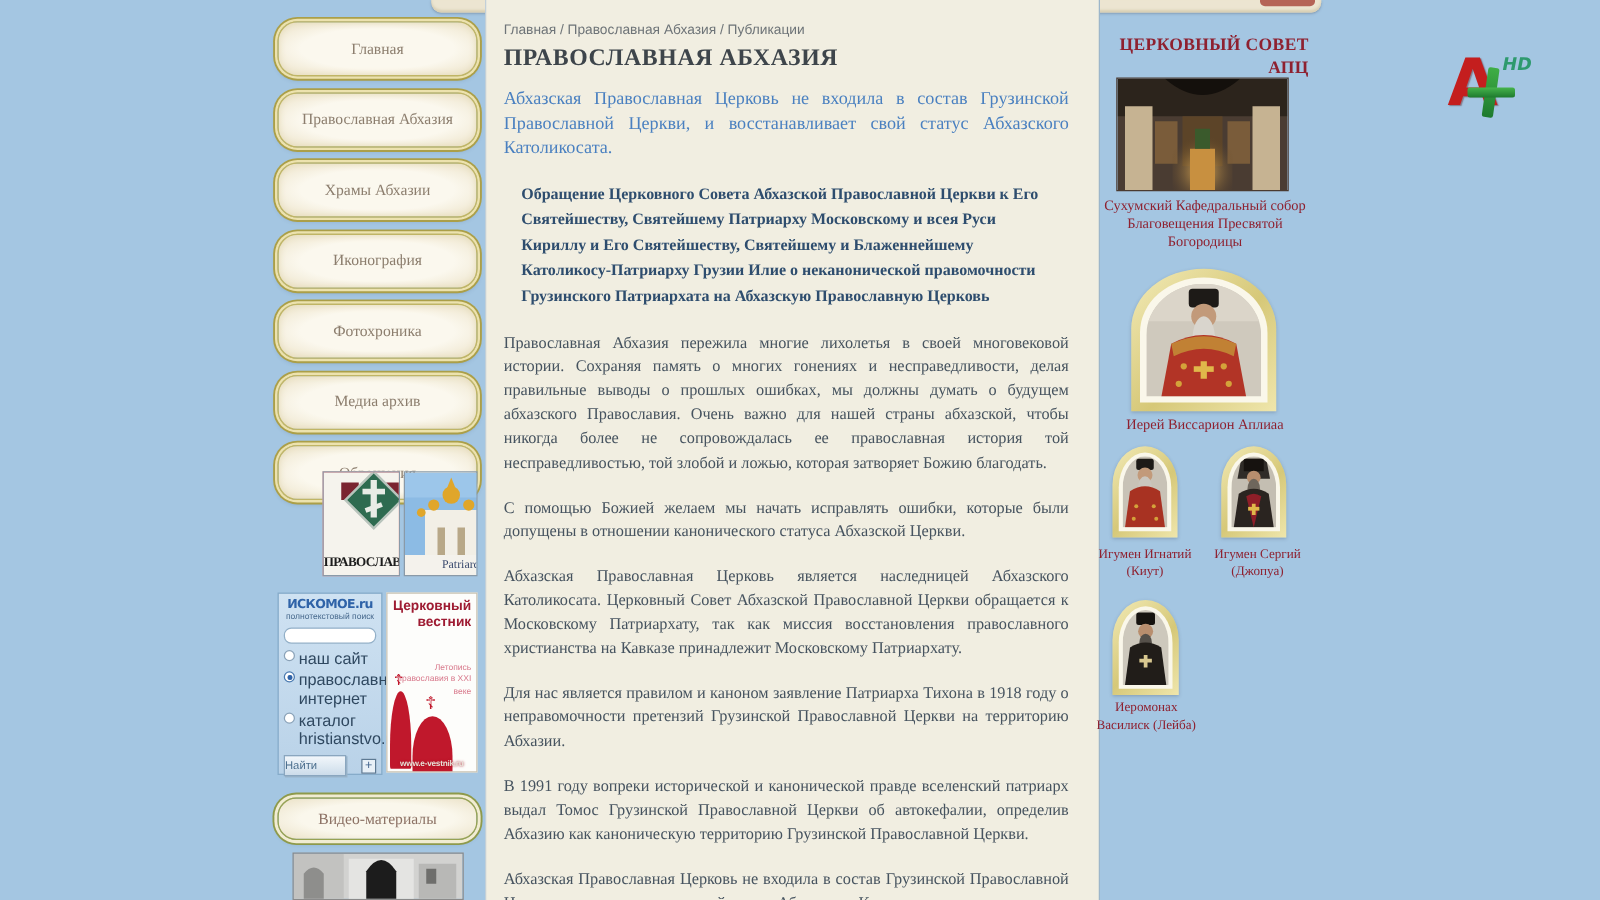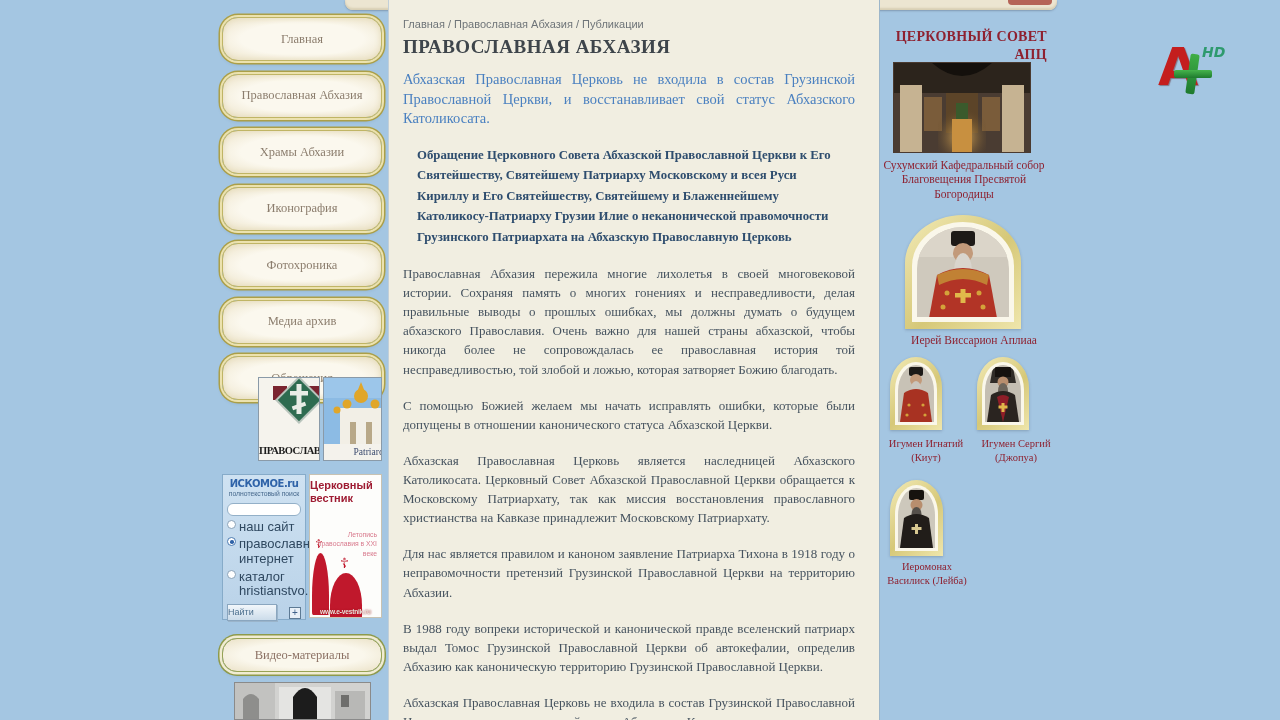--- a/index.html
+++ b/index.html
@@ -51,21 +51,21 @@
   .find-btn { width:50px; height:17px; background:linear-gradient(#f2f7fb,#ccdcea);
     border:1px solid #8aa6bf; font-size:9px; color:#4c6f8e; line-height:15px;
     box-shadow:1px 1px 0 #9ab4ca; cursor:pointer; }
   .plus-box { width:12px; height:12px; border:1px solid #5d7documentElement; border:1px solid #5d7a94; background:#e8f0f7;
     font-size:10px; line-height:10px; text-align:center; color:#3f618a; cursor:pointer; }
 
   
   .vestnik { position:absolute; left:309px; top:474px; width:73px; height:144px; background:#fdfdfb;
     border:1px solid #c8c2b2; position:absolute; overflow:hidden; font-family:"Liberation Sans", sans-serif; }
   .vestnik-title { color:#9e1b32; font-weight:bold; font-size:11px; line-height:1.15;
-    text-align:left; padding:4px 4px 0 0; }
+    text-align:right; padding:4px 4px 0 0; }
   .vestnik-sub { color:#d8798c; font-size:6.8px; text-align:right; padding-right:4px;
     margin-top:26px; line-height:1.35; }
   .dome { position:absolute; background:#c0182c; border-radius:50% 50% 6% 6% / 70% 70% 5% 5%; }
   .dome-cross { position:absolute; color:#c0182c; font-weight:bold;
     font-family:"DejaVu Sans", sans-serif; }
   .vestnik-url { position:absolute; bottom:2px; width:100%; text-align:center; font-size:6.6px;
     font-weight:bold; color:#e8e2d8; text-shadow:0 0 2px #a01424; letter-spacing:-0.2px; }
 
   
   .video-btn { position:absolute; left:222px; top:638px; width:160px; height:34px; border-radius:15px;
@@ -91,21 +91,21 @@
     font-size:14px; font-weight:bold; color:#8e2130; line-height:1.3; letter-spacing:.3px; }
   .church-photo { position:absolute; left:893px; top:62px; width:138px; height:91px;
     border:1px solid #4a3a30; overflow:hidden; }
   .church-caption { position:absolute; left:880px; top:158px; width:168px; text-align:center;
     font-size:11.5px; color:#8e2130; line-height:1.25; }
   .arch-frame { position:absolute; background:linear-gradient(135deg,#f2eab6,#d6c878 55%,#efe6ac);
     border-radius:50% 50% 0 0 / 42% 42% 0 0; box-shadow:0 1px 3px rgba(60,70,90,.3); padding:7px; }
   .arch-inner { width:100%; height:100%; background:#faf7ea;
     border-radius:50% 50% 0 0 / 44% 44% 0 0; padding:5px; }
   .arch-photo { width:100%; height:100%; border-radius:50% 50% 0 0 / 46% 46% 0 0; overflow:hidden; }
-  .clergy-caption { position:absolute; text-align:center; color:#8e2130; line-height:1.3;margin-left:10px; }
+  .clergy-caption { position:absolute; text-align:center; color:#8e2130; line-height:1.3; }
 
   
   .watermark { position:absolute; left:1158px; top:42px; width:70px; height:60px;
     font-family:"DejaVu Sans", sans-serif; }
   .wm-a { position:absolute; left:0; top:0; font-size:52px; line-height:50px; font-weight:bold;
     color:#c41e1e; text-shadow:1px 1px 1px rgba(80,0,0,.4); }
   .wm-cross-v { position:absolute; left:30px; top:12px; width:9px; height:40px;
     background:linear-gradient(#3fae46,#1e7a2e); transform:rotate(8deg); border-radius:2px; }
   .wm-cross-h { position:absolute; left:16px; top:28px; width:38px; height:8px;
     background:linear-gradient(#46b44c,#1e7a2e); border-radius:2px; }
@@ -208,21 +208,21 @@
 
 <div class="main-col">
   <div class="breadcrumb">Главная / Православная Абхазия / Публикации</div>
   <div class="page-title">ПРАВОСЛАВНАЯ АБХАЗИЯ</div>
   <div class="lead">Абхазская Православная Церковь не входила в состав Грузинской Православной Церкви, и восстанавливает свой статус Абхазского Католикосата.</div>
   <div class="appeal">Обращение Церковного Совета Абхазской Православной Церкви к Его Святейшеству, Святейшему Патриарху Московскому и всея Руси Кириллу и Его Святейшеству, Святейшему и Блаженнейшему Католикосу-Патриарху Грузии Илие о неканонической правомочности Грузинского Патриархата на Абхазскую Православную Церковь</div>
   <p class="body-par">Православная Абхазия пережила многие лихолетья в своей многовековой истории. Сохраняя память о многих гонениях и несправедливости, делая правильные выводы о прошлых ошибках, мы должны думать о будущем абхазского Православия. Очень важно для нашей страны абхазской, чтобы никогда более не сопровождалась ее православная история той несправедливостью, той злобой и ложью, которая затворяет Божию благодать.</p>
   <p class="body-par">С помощью Божией желаем мы начать исправлять ошибки, которые были допущены в отношении канонического статуса Абхазской Церкви.</p>
   <p class="body-par">Абхазская Православная Церковь является наследницей Абхазского Католикосата. Церковный Совет Абхазской Православной Церкви обращается к Московскому Патриархату, так как миссия восстановления православного христианства на Кавказе принадлежит Московскому Патриархату.</p>
   <p class="body-par">Для нас является правилом и каноном заявление Патриарха Тихона в 1918 году о неправомочности претензий Грузинской Православной Церкви на территорию Абхазии.</p>
-  <p class="body-par">В 1988 году вопреки исторической и канонической правде вселенский патриарх выдал Томос Грузинской Православной Церкви об автокефалии, определив Абхазию как каноническую территорию Грузинской Православной Церкви.</p>
+  <p class="body-par">В 1991 году вопреки исторической и канонической правде вселенский патриарх выдал Томос Грузинской Православной Церкви об автокефалии, определив Абхазию как каноническую территорию Грузинской Православной Церкви.</p>
   <p class="body-par">Абхазская Православная Церковь не входила в состав Грузинской Православной Церкви, и восстанавливает свой статус Абхазского Католикосата.</p>
 
 </div>
 
 <div class="aside-title">ЦЕРКОВНЫЙ СОВЕТ АПЦ</div>
 
 <div class="church-photo">
   <svg width="136" height="89" viewBox="0 0 136 89">
     <rect width="136" height="89" fill="#4a3c32"></rect>
     <rect x="0" y="0" width="136" height="30" fill="#2c241c"></rect>

